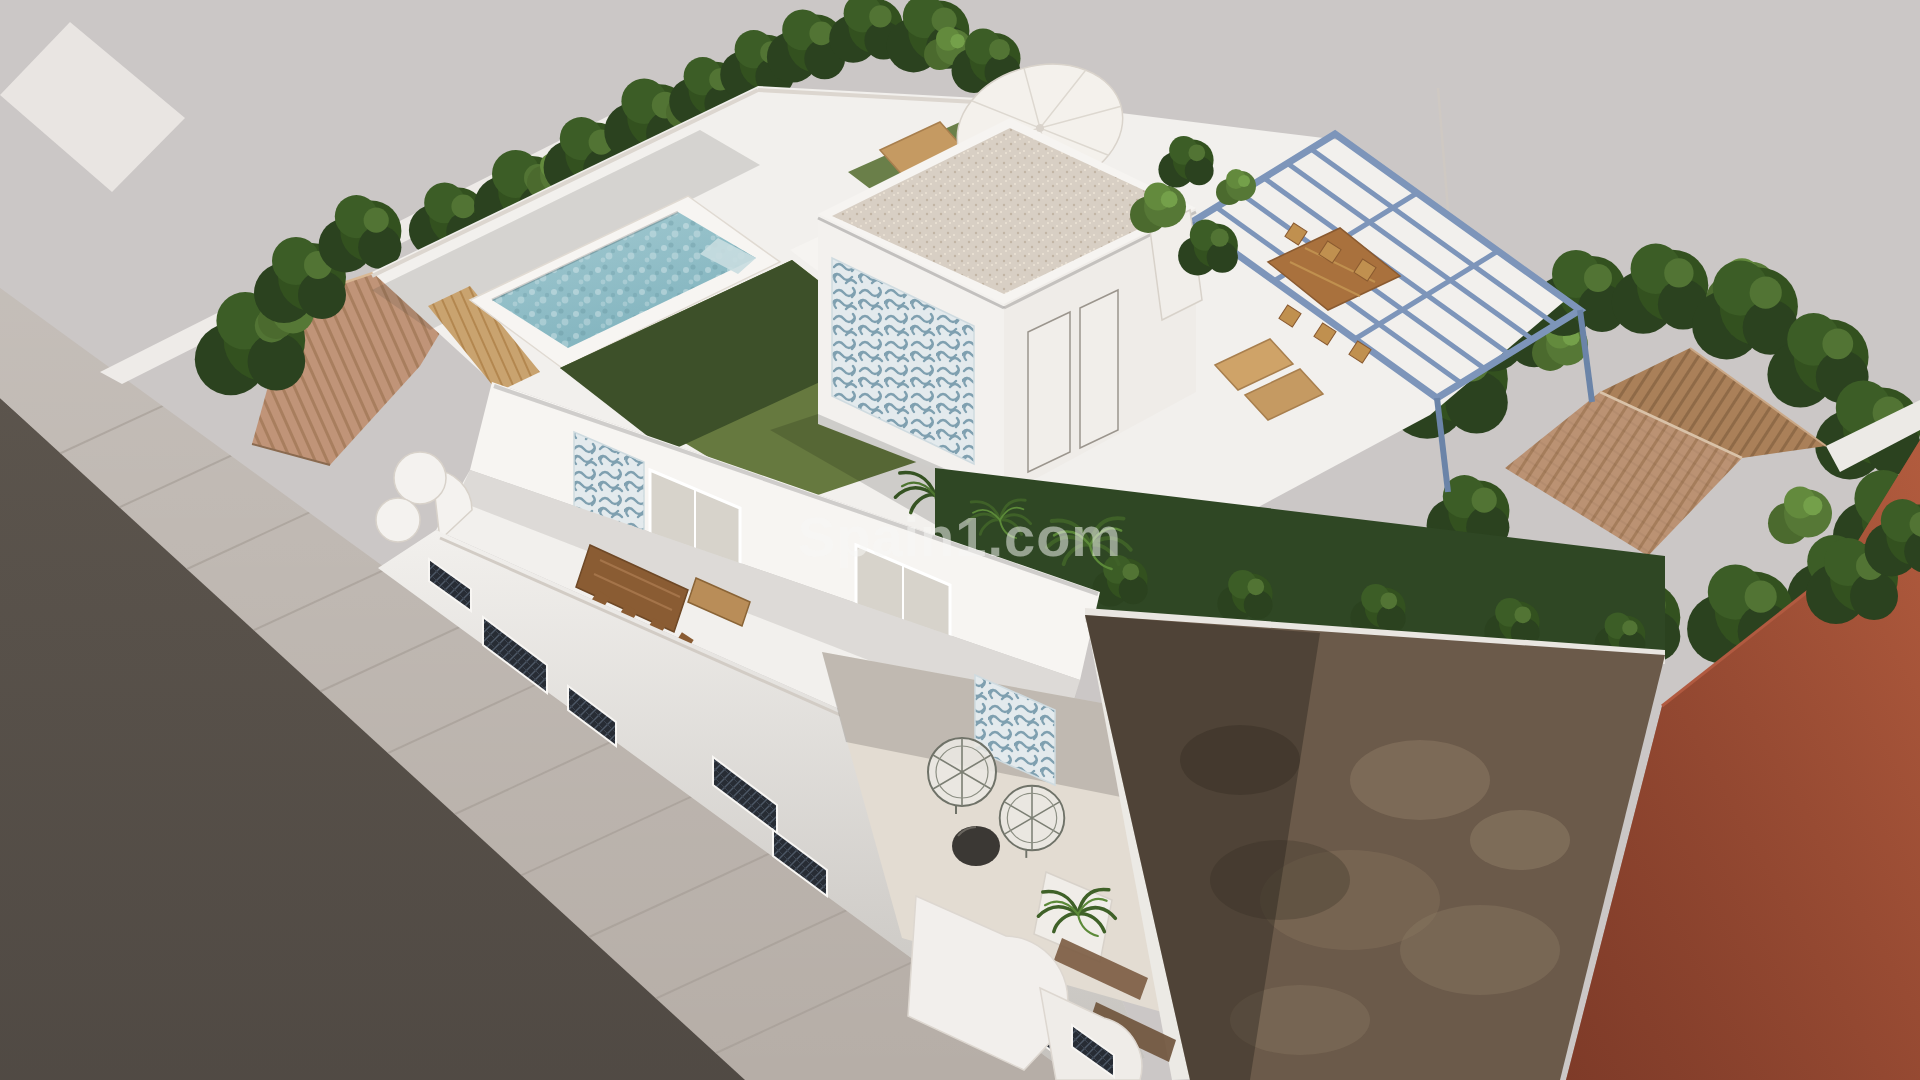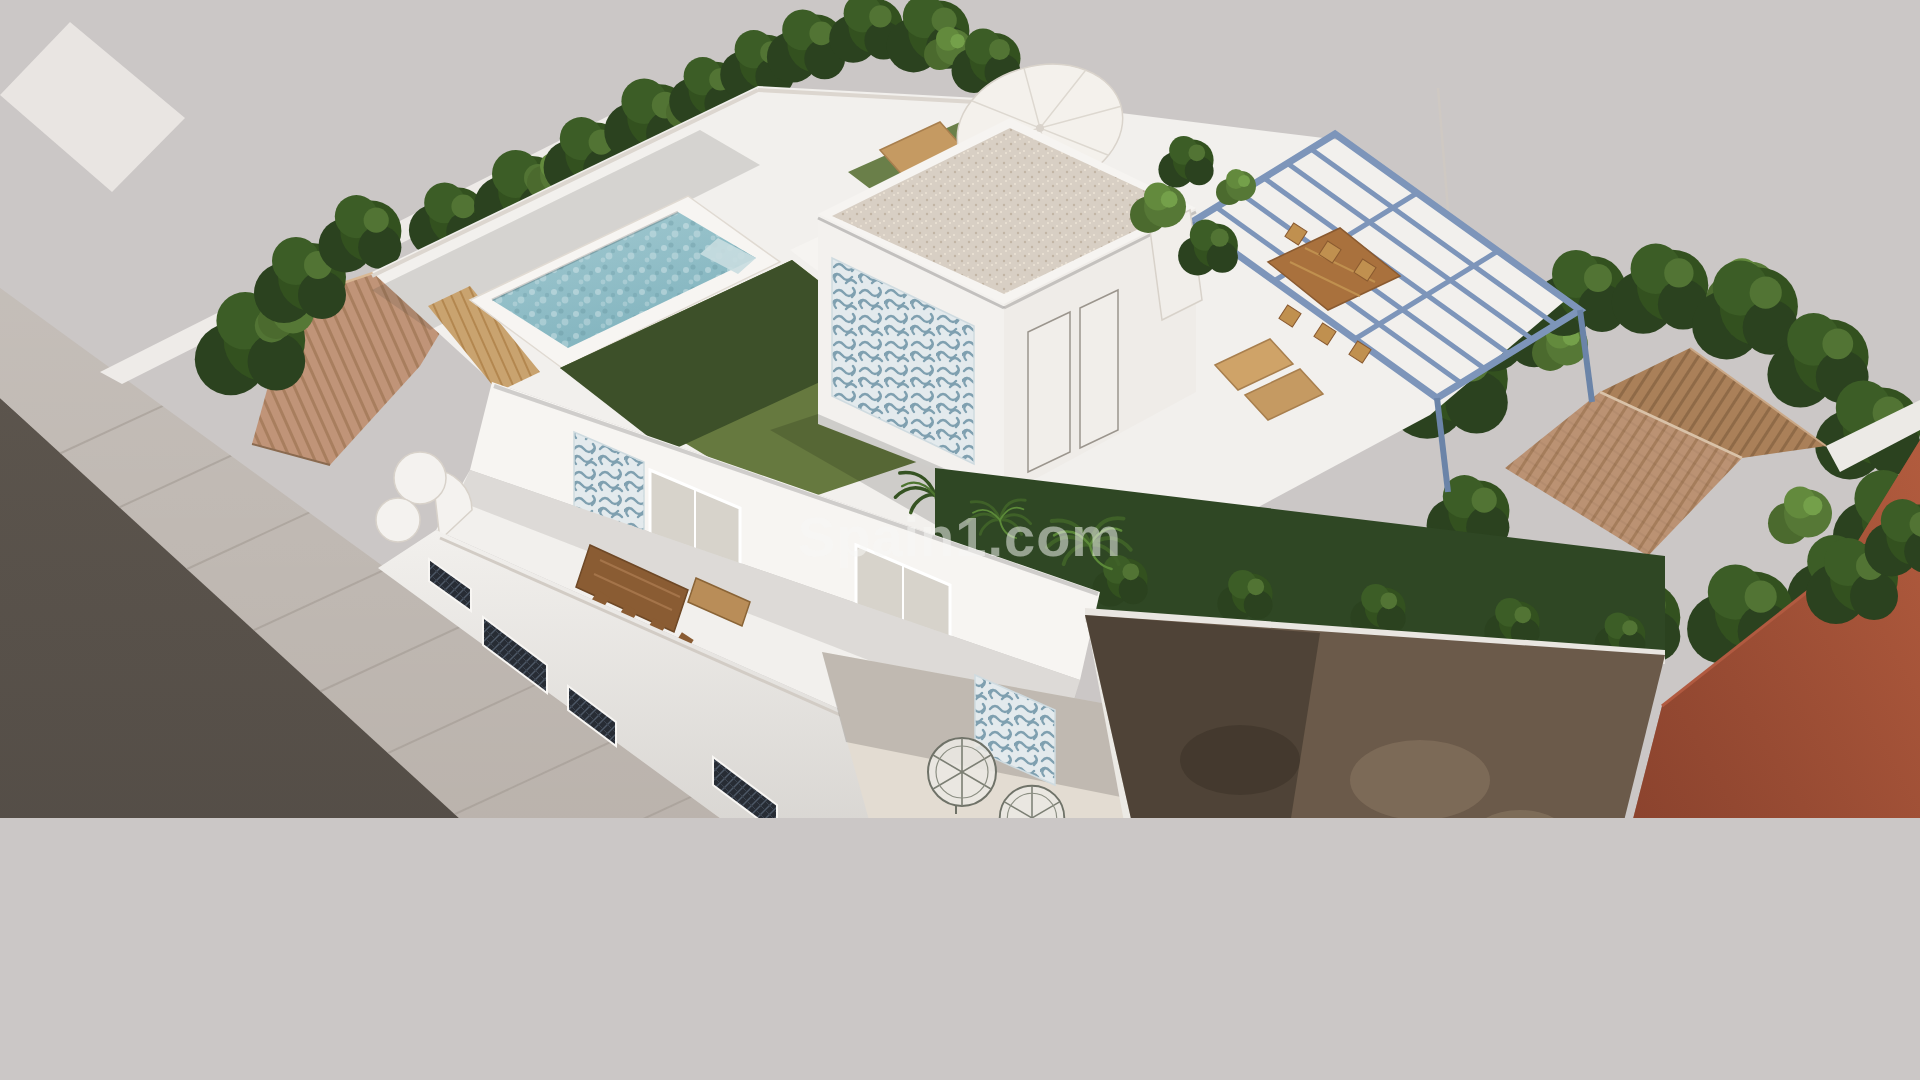--- a/index.html
+++ b/index.html
@@ -1,16 +1,16 @@
 <!DOCTYPE html>
 <html><head>
 <meta charset="utf-8">
 <style>
   html,body{margin:0;padding:0;background:#cbc7c6;}
-  .stage{width:1920px;height:818px;position:relative;overflow:hidden;font-family:"Liberation Sans",sans-serif;}
+  .stage{width:1920px;height:1080px;position:relative;overflow:hidden;font-family:"Liberation Sans",sans-serif;}
   svg{display:block;}
   text.wm{font-family:"Liberation Sans",sans-serif;font-weight:700;font-size:56px;letter-spacing:1px;}
 </style>
 </head>
 <body>
 
 <div class="stage">
 <svg width="1920" height="1080" viewBox="0 0 1920 1080">
   <defs>
     <linearGradient id="roadGrad" x1="0" y1="0" x2="0" y2="1">

